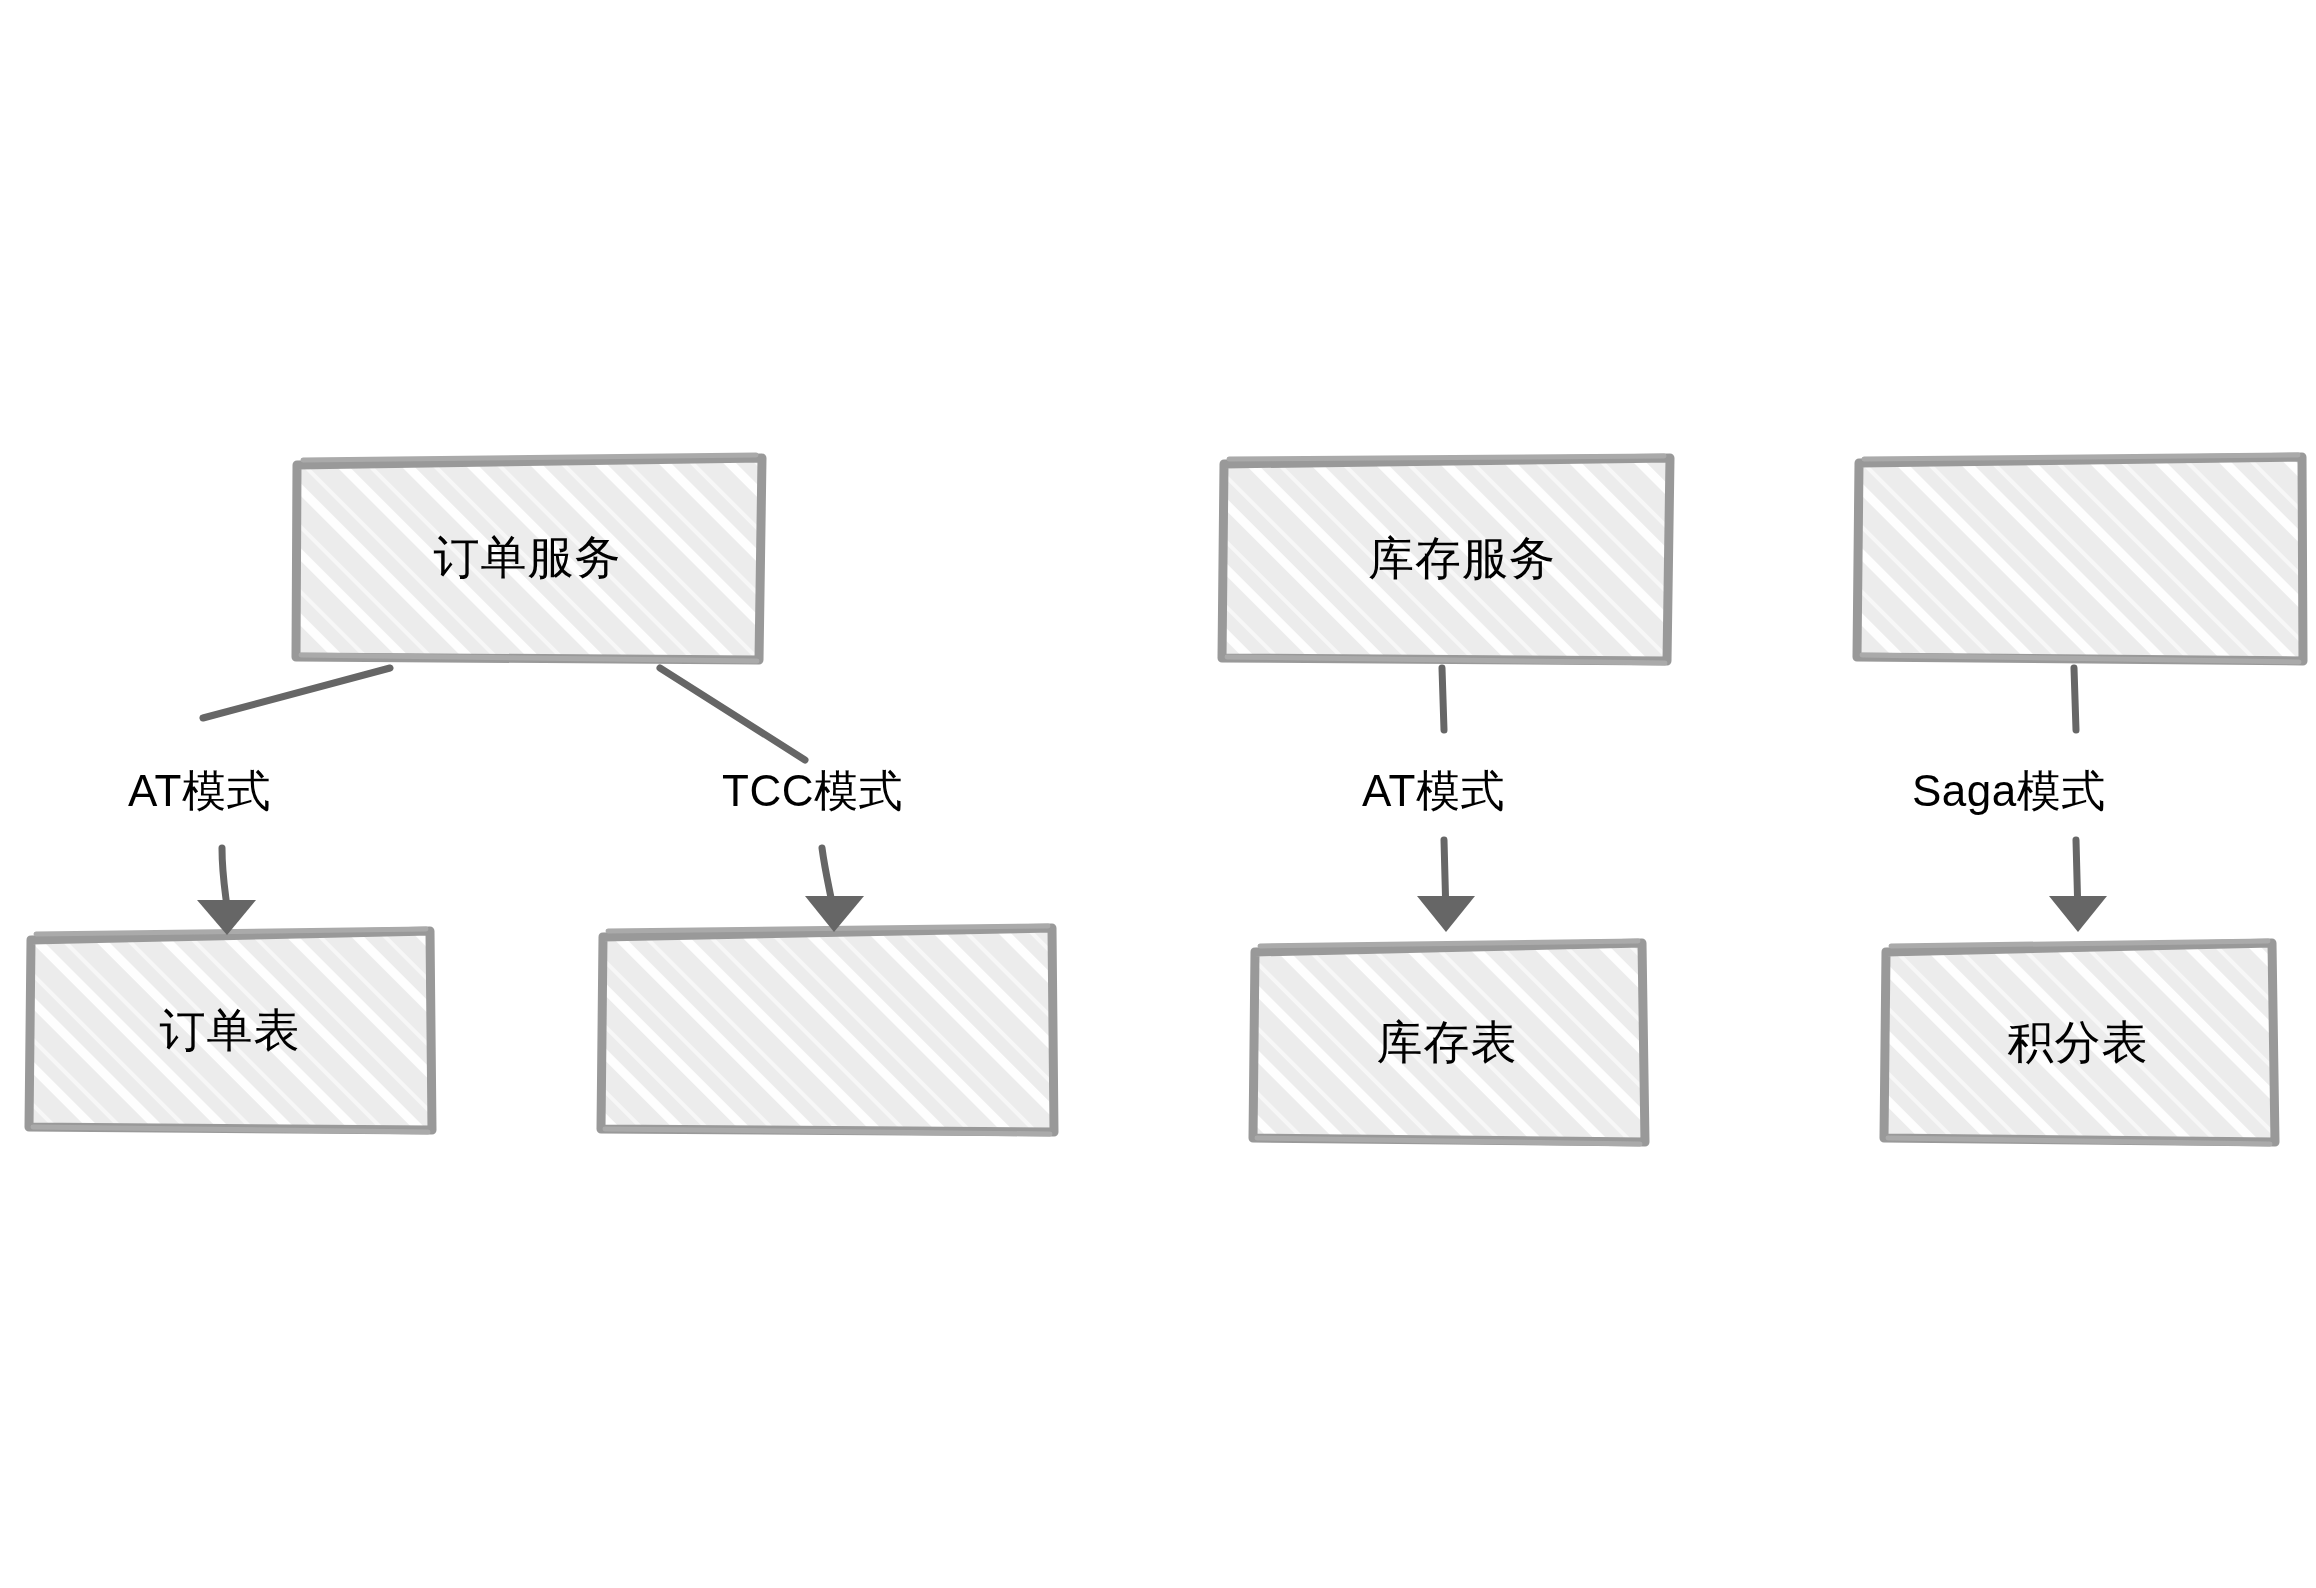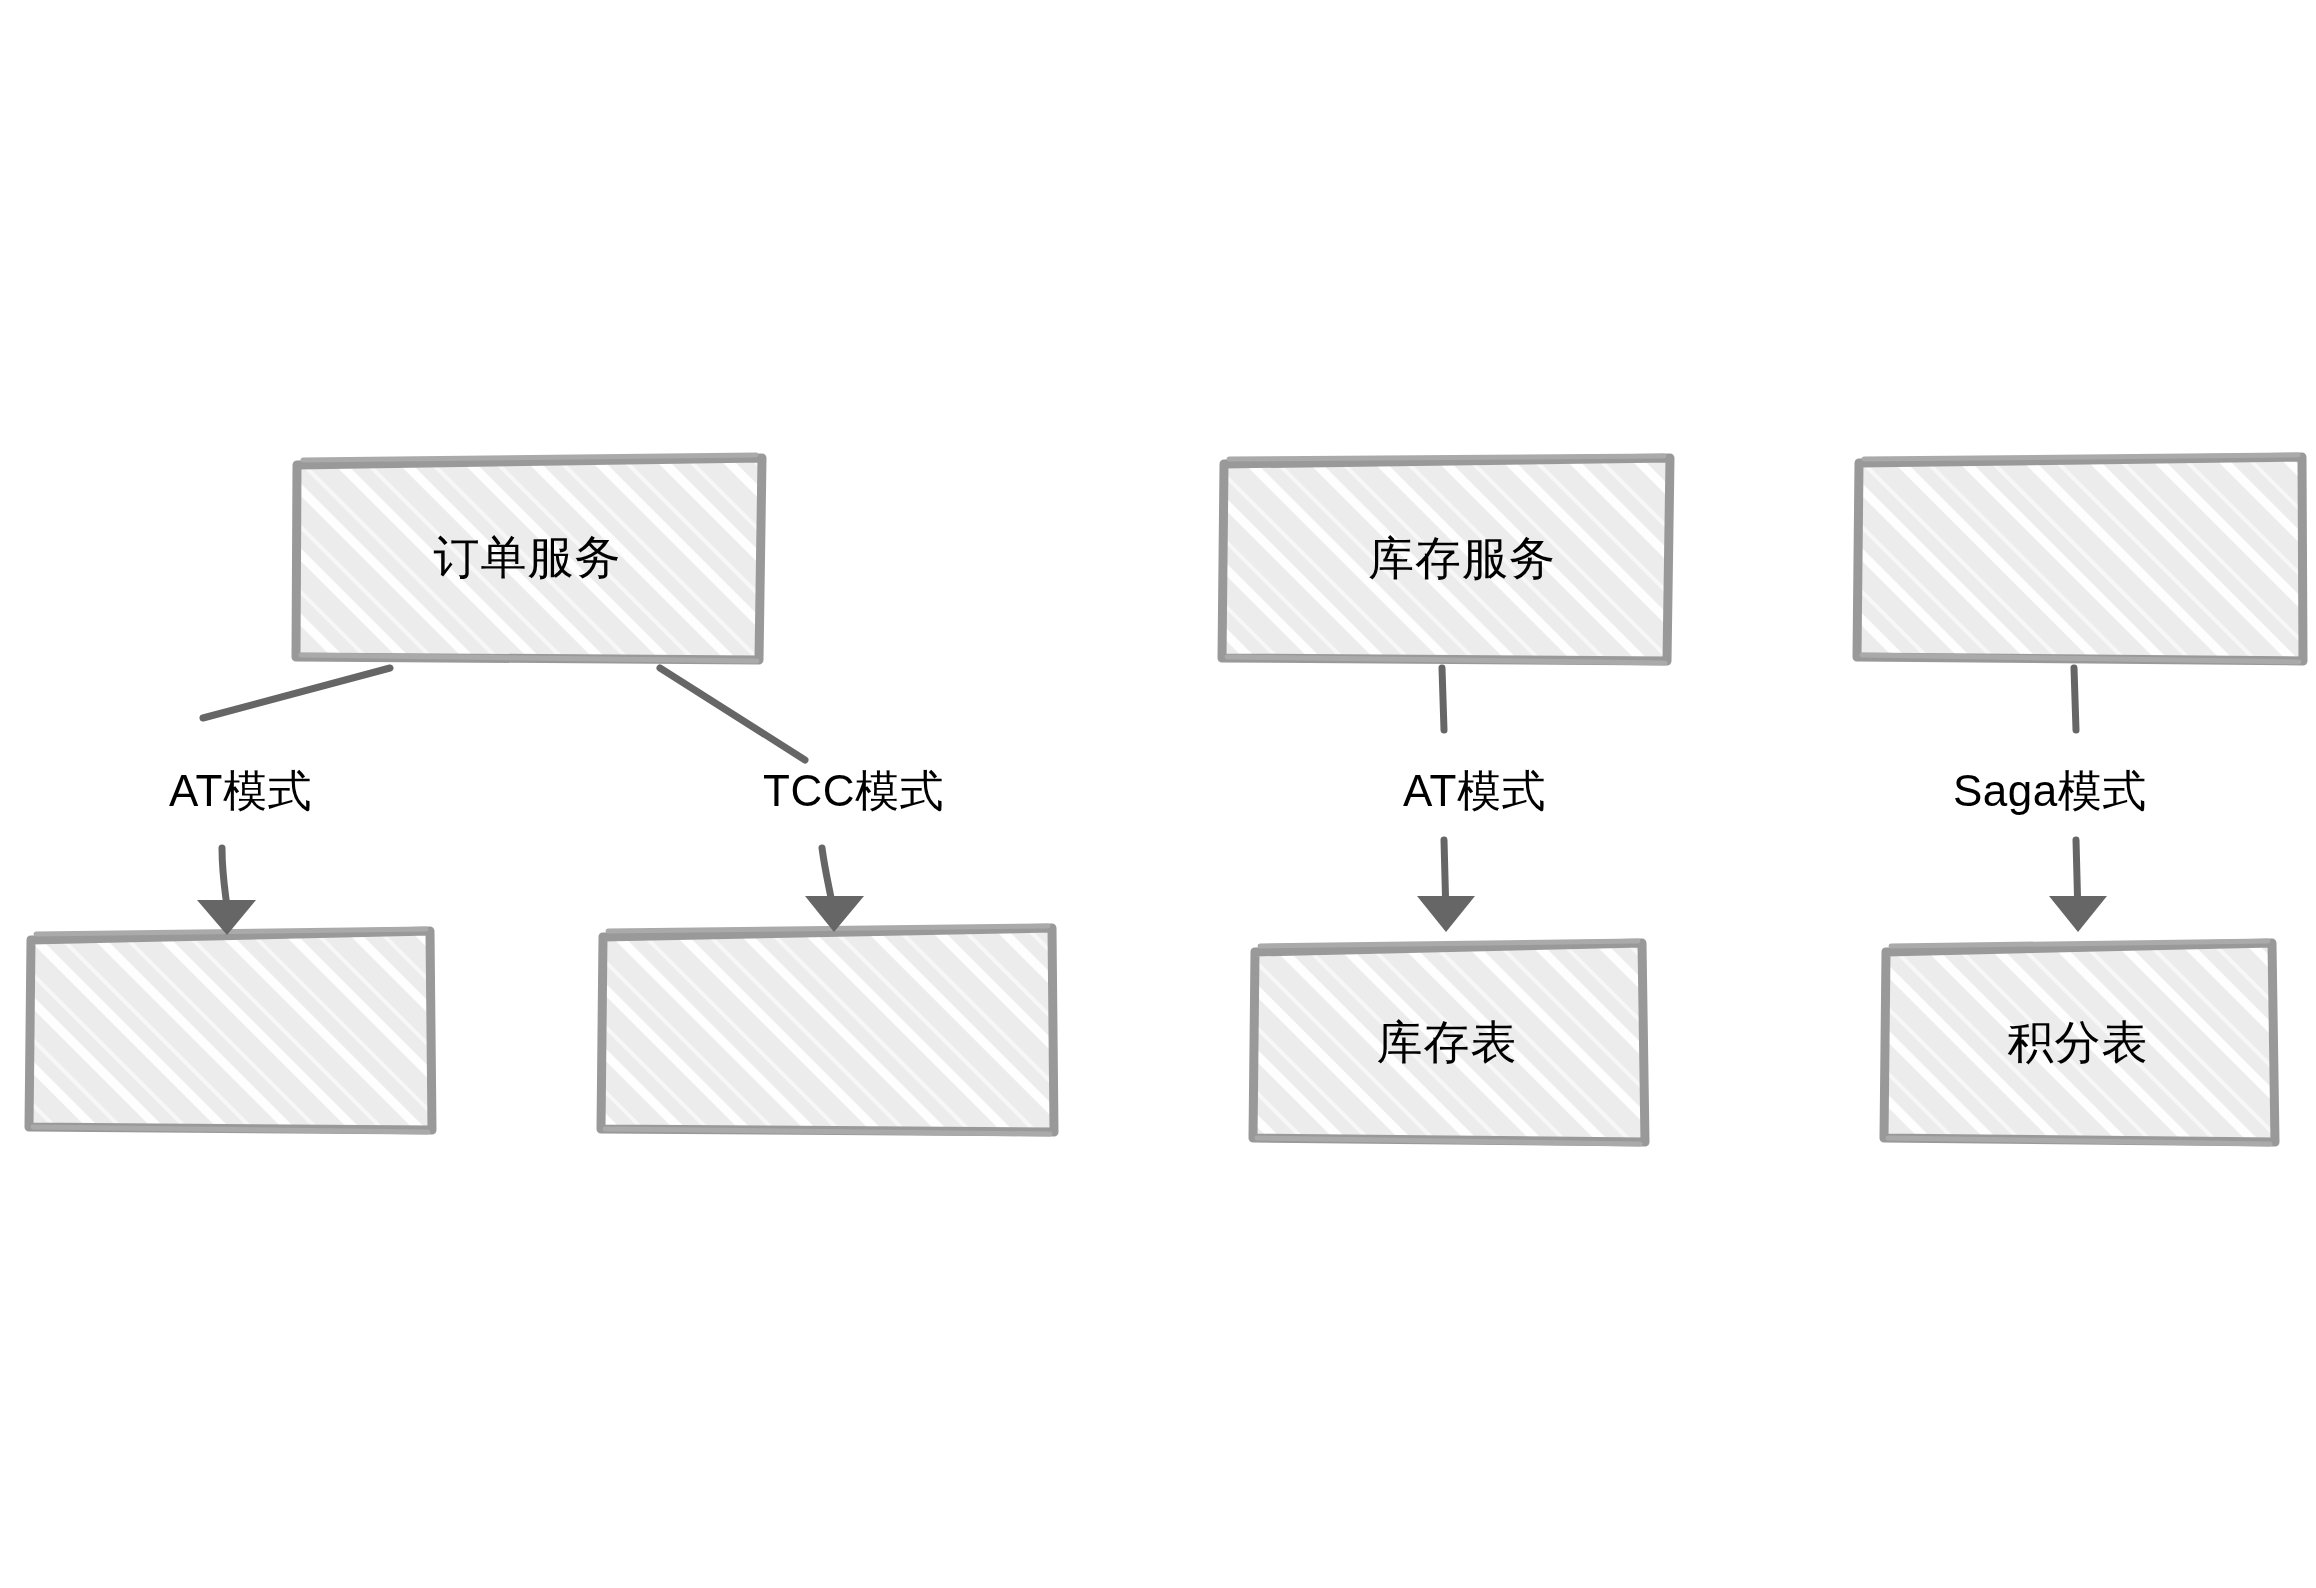--- a/index.html
+++ b/index.html
@@ -38,21 +38,20 @@
     pointer-events: none;
     white-space: nowrap;
   }
   .edge-label {
     position: absolute;
     font-size: 44px;
     color: #000000;
     font-family: "Liberation Sans", "DejaVu Sans", sans-serif;
     white-space: nowrap;
     letter-spacing: 0.5px;
-    margin-left: 41px;
   }
 </style>
 </head>
 <body>
 
 <div id="canvas">
 
   <svg id="diagram-svg" viewBox="0 0 2316 1588" xmlns="http://www.w3.org/2000/svg">
     <defs>
 
@@ -138,20 +137,21 @@
       <path d="M 2076 840 L 2078 916" fill="none" stroke="#666666" stroke-width="7" stroke-linecap="round"></path>
       <path d="M 2049 896 L 2107 896 L 2078 932 Z" fill="#666666"></path>
     </g>
   </svg>
 
   <div class="node-label" style="left:295px; top:458px; width:465px; height:200px;">订单服务</div>
 
   <div class="node-label" style="left:1238px; top:458px; width:448px; height:202px;">库存服务</div>
 
 
+  <div class="node-label" style="left:28px; top:932px; width:404px; height:198px;">订单表</div>
 
 
   <div class="node-label" style="left:1252px; top:944px; width:390px; height:198px;">库存表</div>
 
   <div class="node-label" style="left:1883px; top:944px; width:390px; height:198px;">积分表</div>
 
   <div class="edge-label" style="left:128px; top:762px;">AT模式</div>
 
   <div class="edge-label" style="left:722px; top:762px;">TCC模式</div>
 

